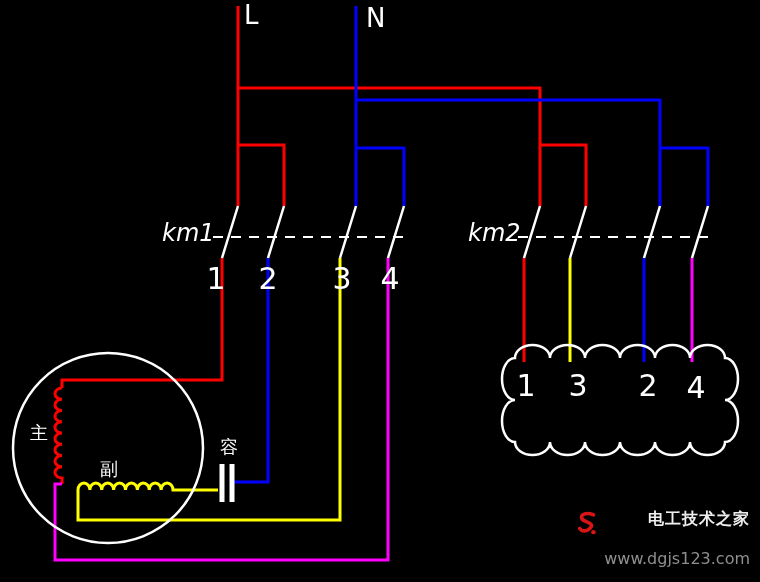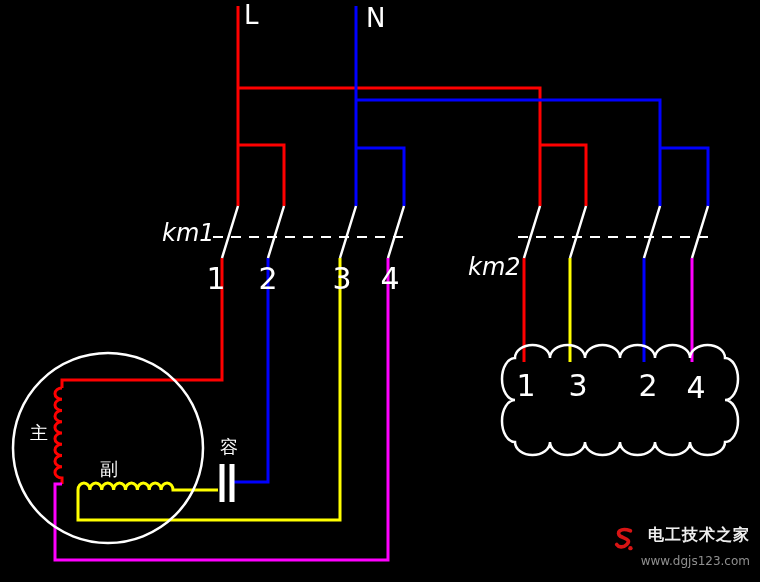--- a/index.html
+++ b/index.html
@@ -18,21 +18,21 @@
   .dash{stroke-dasharray:10 8;stroke-width:2;}
   .plates{stroke-width:5;}
   .lbl{position:absolute;color:var(--label,#ffffff);line-height:1;white-space:nowrap;}
   .sup{font-size:26px;}
   .km{font-size:24px;font-style:italic;}
   .num{font-size:30px;width:30px;text-align:center;}
   .cjk{font-size:18px;}
   .watermark{position:absolute;right:10px;bottom:14px;display:flex;gap:6px;align-items:flex-start;}
   .wm-text{display:flex;flex-direction:column;align-items:flex-end;}
   .wm-name{color:#eeeeee;font-size:16px;font-weight:bold;letter-spacing:1px;}
-  .wm-url{color:var(--url-gray,#8f8f8f);font-size:12px;margin-top:8px;}
+  .wm-url{color:var(--url-gray,#8f8f8f);font-size:16px;margin-top:19px;}
 </style>
 </head>
 <body>
 
 <div class="stage">
 
   <svg class="canvas" width="760" height="582" viewBox="0 0 760 582">
 
     <g class="w red">
       <path d="M238 6 V206"></path>
@@ -74,21 +74,21 @@
       <circle cx="108" cy="448" r="95"></circle>
       <path class="plates" d="M222 464 V502 M232 464 V502"></path>
       <path d="M515 358 a17.5 13 0 0 1 35 0 a17.5 13 0 0 1 35 0 a17.5 13 0 0 1 35 0 a17.5 13 0 0 1 35 0 a17.5 13 0 0 1 35 0 a17.5 13 0 0 1 35 0 a13 21 0 0 1 0 42 a13 21 0 0 1 0 42 a17.5 13 0 0 1 -35 0 a17.5 13 0 0 1 -35 0 a17.5 13 0 0 1 -35 0 a17.5 13 0 0 1 -35 0 a17.5 13 0 0 1 -35 0 a17.5 13 0 0 1 -35 0 a13 21 0 0 1 0 -42 a13 21 0 0 1 0 -42 Z"></path>
     </g>
   </svg>
 
   <div class="lbl sup" style="left:244px;top:2px;">L</div>
   <div class="lbl sup" style="left:366px;top:5px;">N</div>
 
   <div class="lbl km" style="left:162px;top:221px;">km1</div>
-  <div class="lbl km" style="left:468px;top:221px;margin-top:34px;">km2</div>
+  <div class="lbl km" style="left:468px;top:221px;">km2</div>
 
   <div class="lbl num" style="left:201px;top:264px;">1</div>
   <div class="lbl num" style="left:253px;top:264px;">2</div>
   <div class="lbl num" style="left:327px;top:264px;">3</div>
   <div class="lbl num" style="left:375px;top:264px;">4</div>
 
   <div class="lbl num" style="left:511px;top:371px;">1</div>
   <div class="lbl num" style="left:563px;top:371px;">3</div>
   <div class="lbl num" style="left:633px;top:371px;">2</div>
   <div class="lbl num" style="left:681px;top:373px;">4</div>

